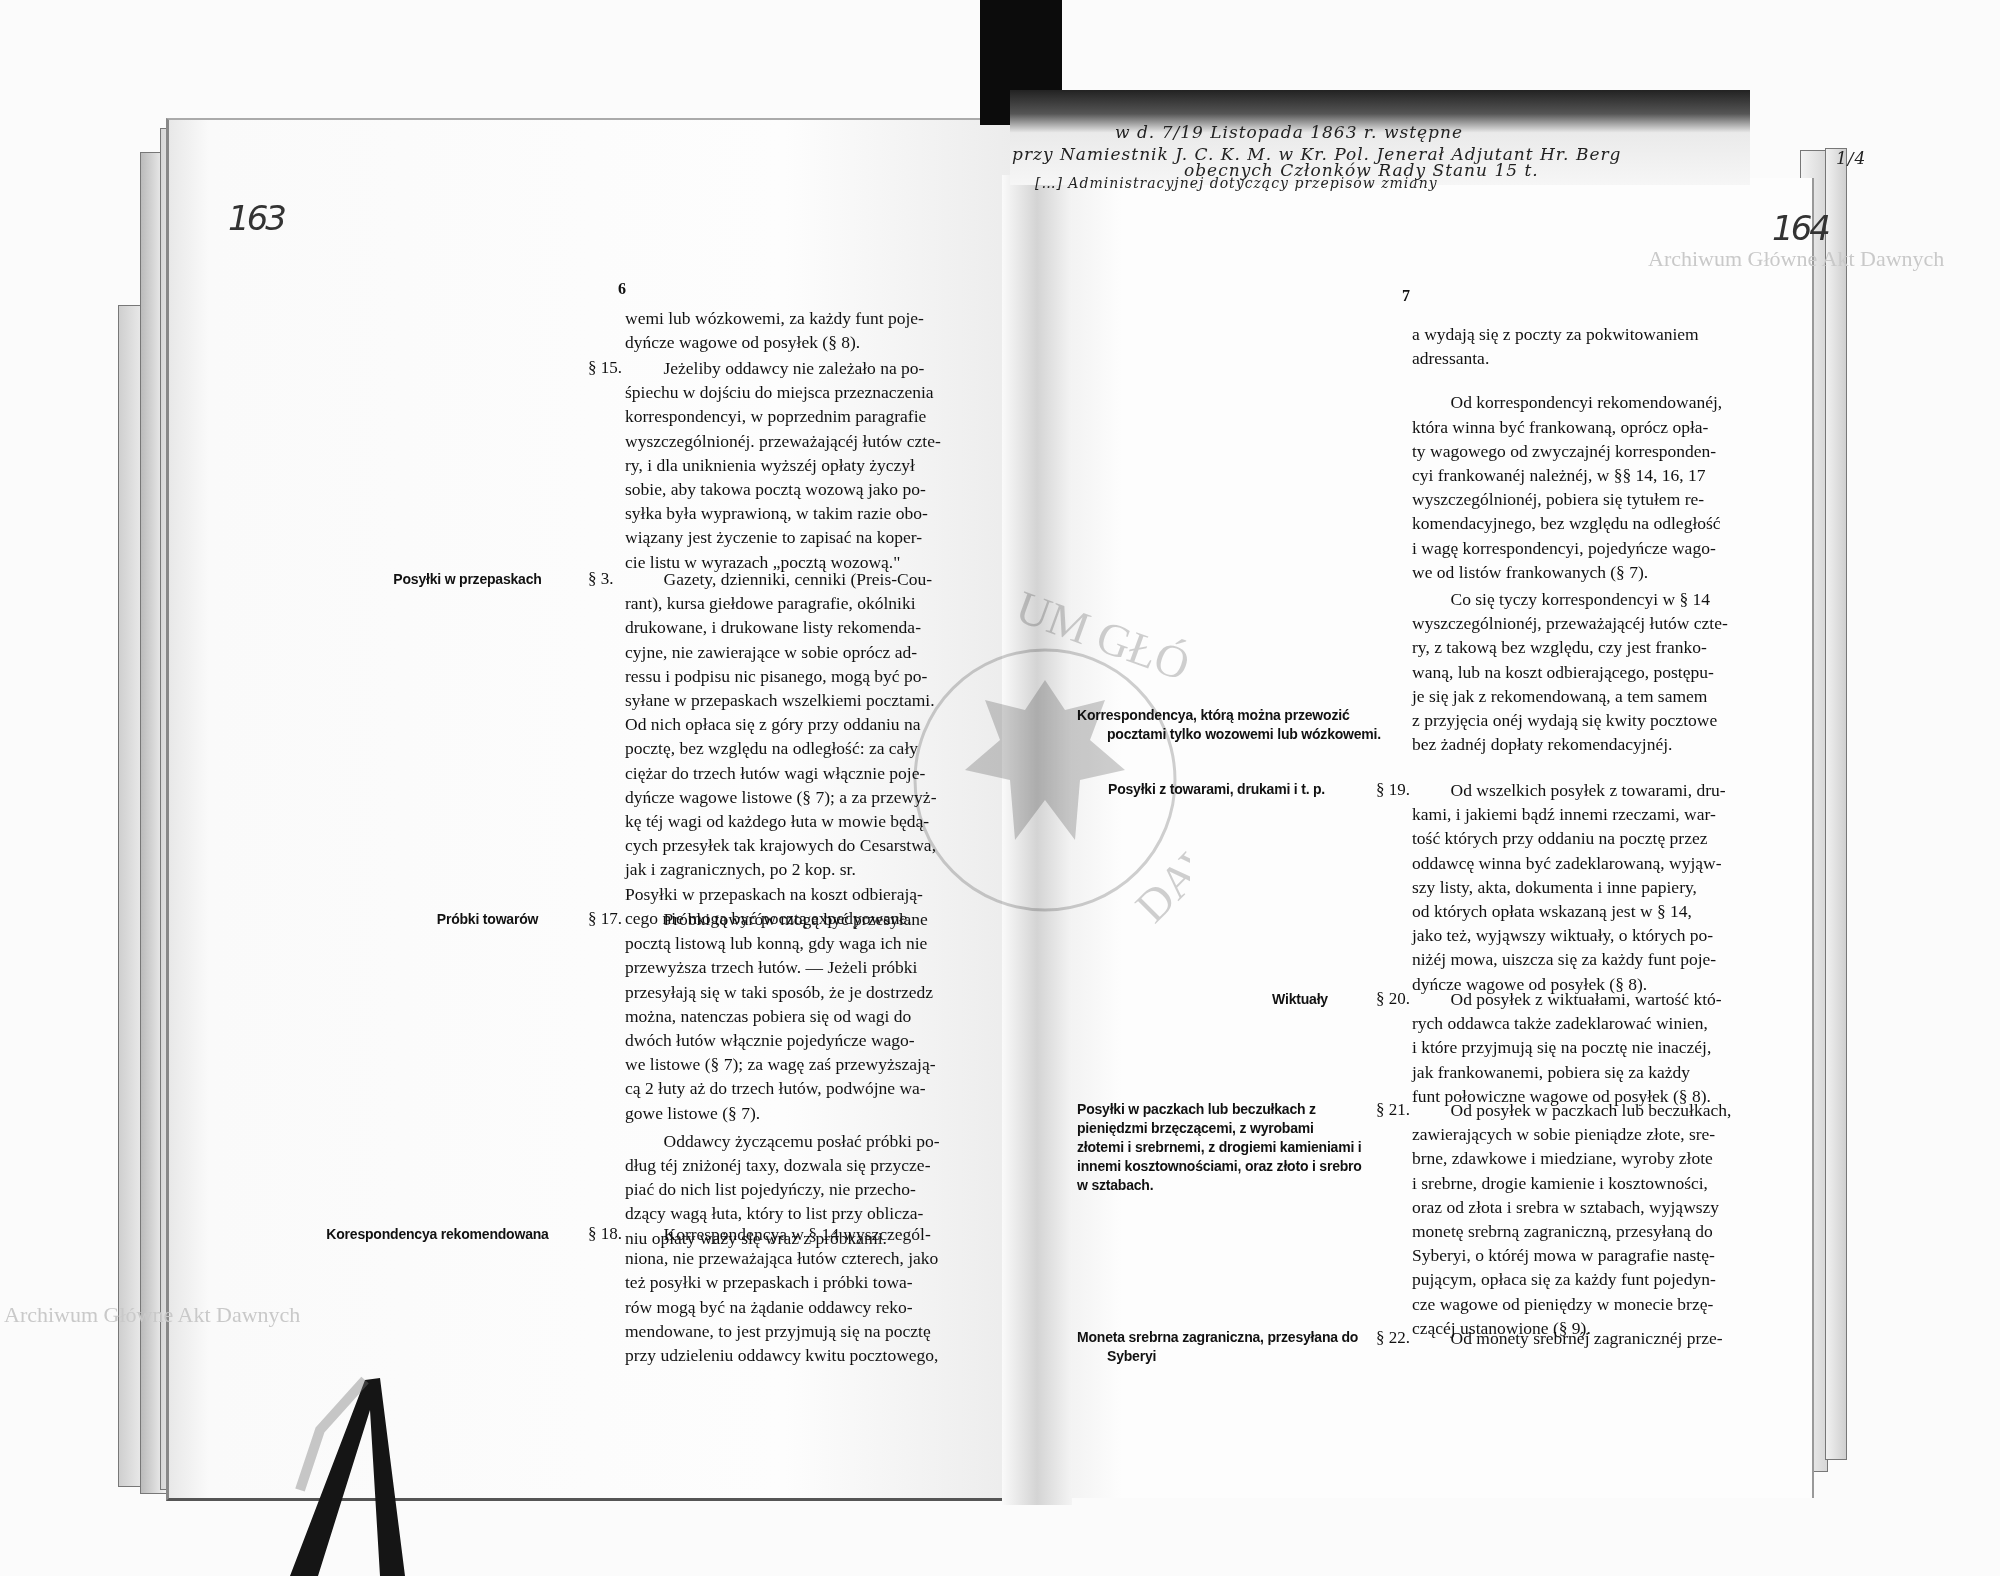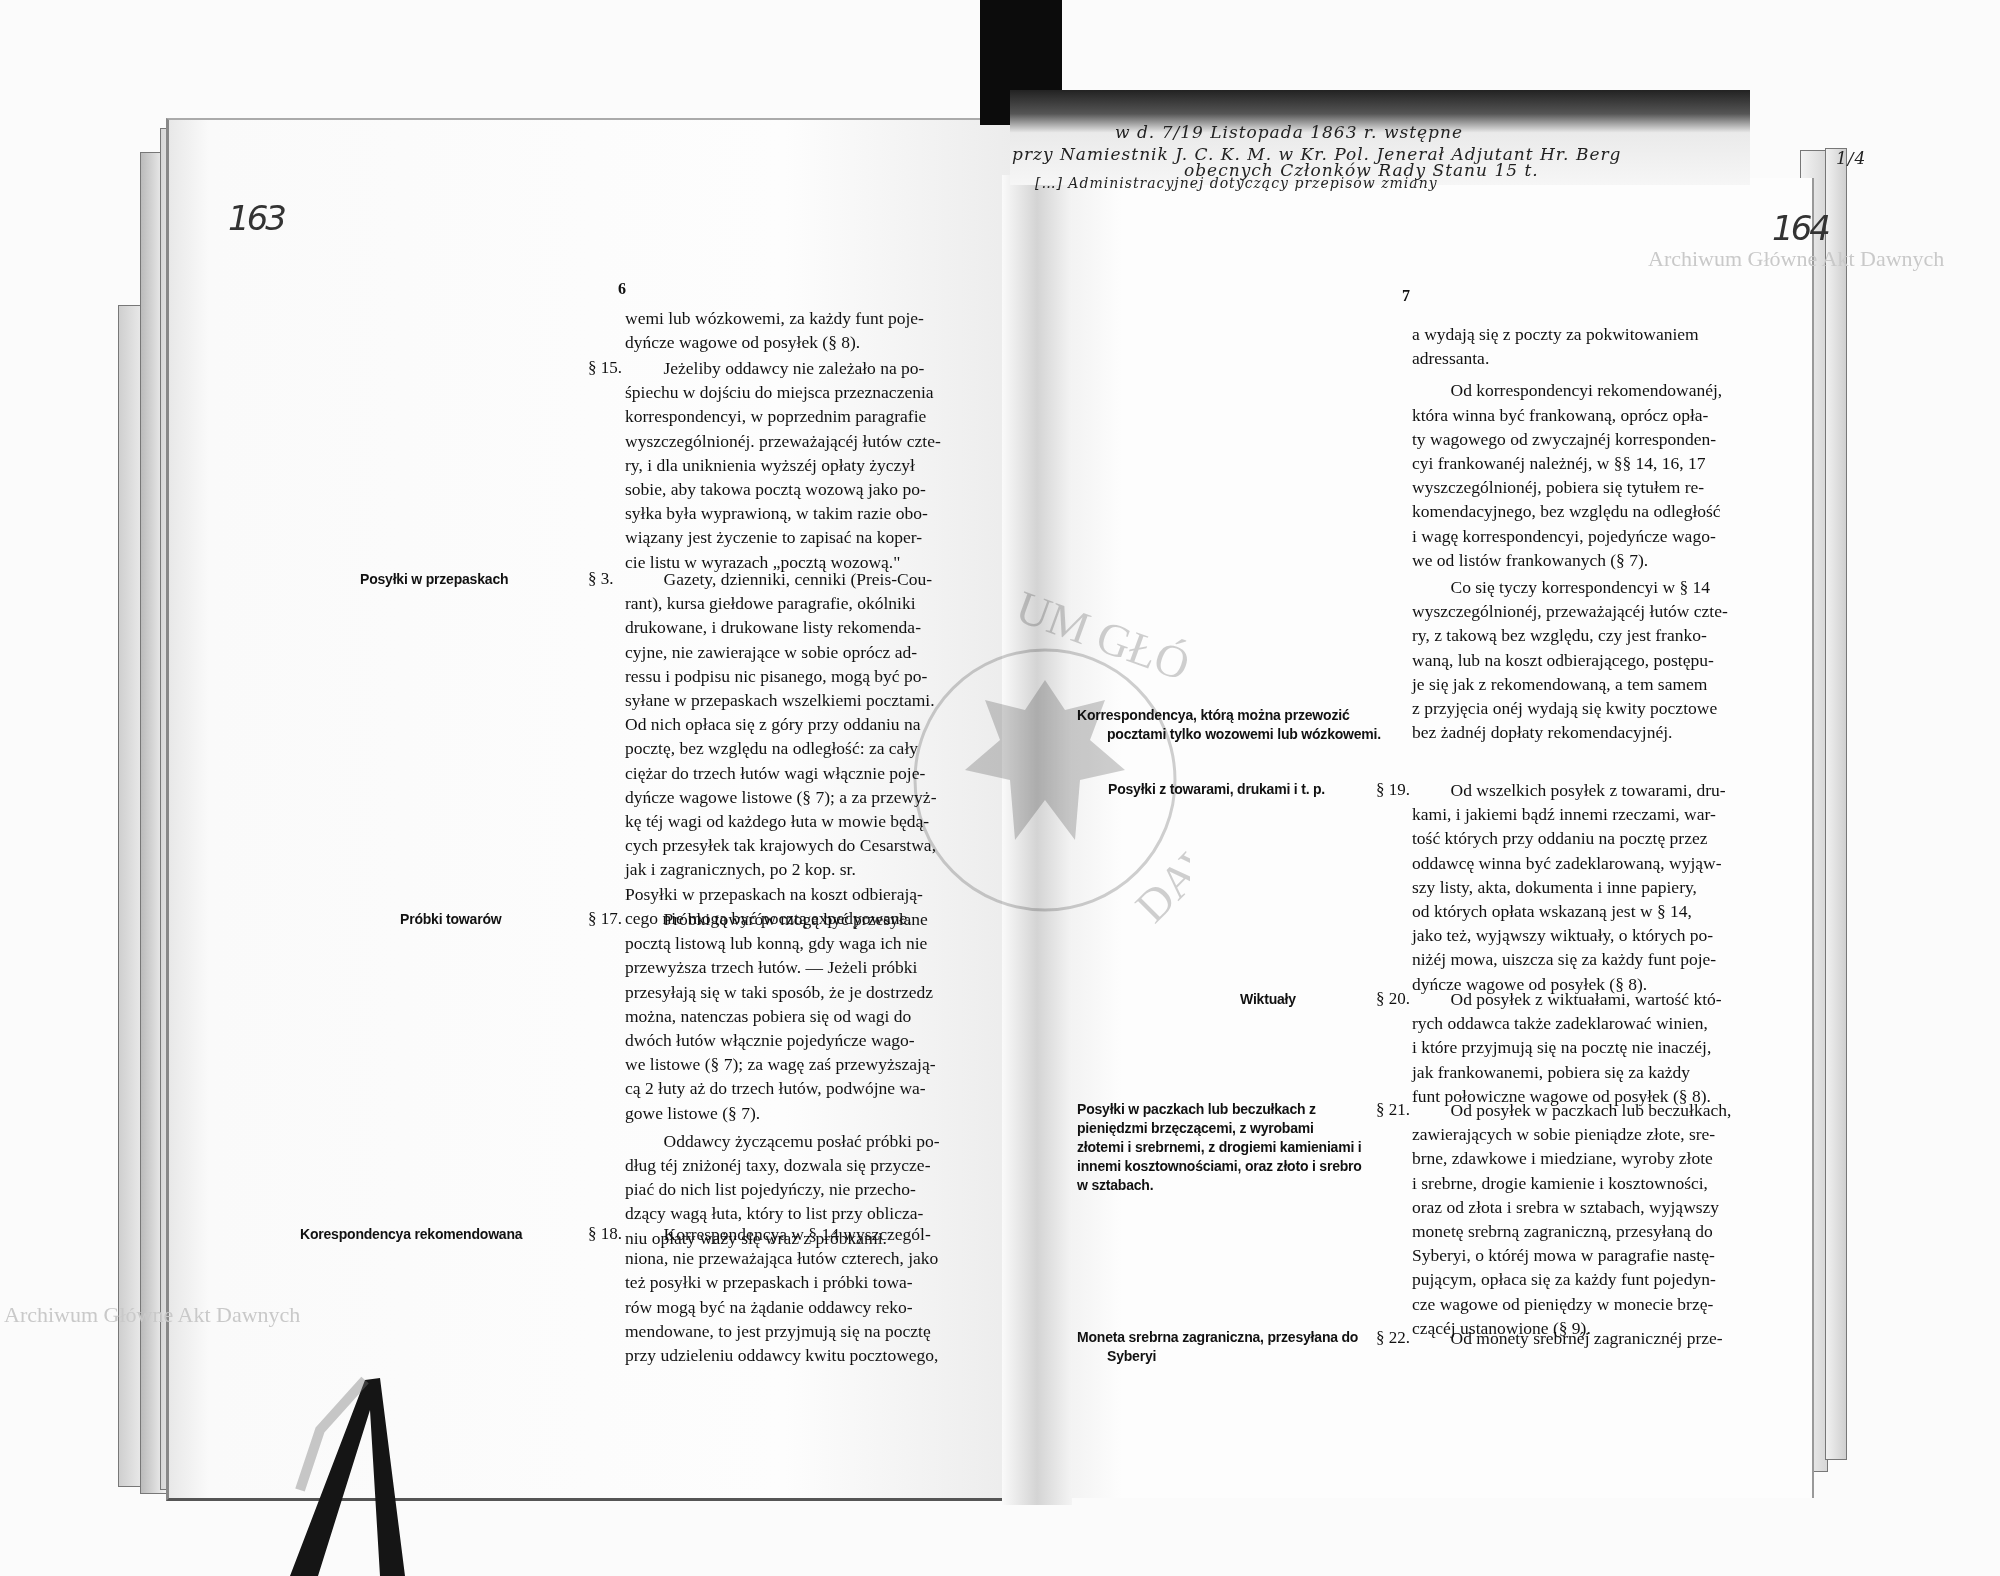--- a/index.html
+++ b/index.html
@@ -15,21 +15,21 @@
   .hand-strip { position:absolute; left:1010px; top:90px; width:740px; height:95px; background:linear-gradient(180deg,#222 0,#555 25%,#eaeaea 45%,#f6f6f6 100%); }
   .hand-line { position:absolute; font-family:"DejaVu Serif",serif; font-style:italic; font-size:17px; color:#222; white-space:nowrap; letter-spacing:1px; }
   .folio { position:absolute; font-family:"DejaVu Sans",sans-serif; font-size:34px; color:#333; font-style:italic; letter-spacing:-3px; }
   .watermark { position:absolute; font-family:Liberation Serif, serif; font-size:22px; color:#c9c9c9; white-space:nowrap; }
   .pgnum { position:absolute; font-weight:bold; font-size:16px; }
   .col { position:absolute; font-size:17.5px; line-height:24.2px; text-align:justify; }
   .col p { margin:0; }
   .indent { text-indent:2.2em; }
   .sect { position:absolute; font-size:17px; }
   .margin-label { position:absolute; font-family:"Liberation Sans","DejaVu Sans",sans-serif; font-weight:bold; font-size:14px; line-height:19px; letter-spacing:-0.2px; }
-  .margin-label.right { text-align:left; }
+  .margin-label.right { text-align:center; }
   .hang { padding-left:30px; text-indent:-30px; }
   .stamp { position:absolute; left:900px; top:570px; width:290px; height:420px; opacity:0.18; }
   .bookmark { position:absolute; }
 </style>
 </head>
 <body>
 
 <div class="stack" style="left:118px;top:305px;width:60px;height:1180px;background:linear-gradient(90deg,#cfcfcf,#f2f2f2,#bdbdbd);"></div>
 <div class="stack" style="left:140px;top:152px;width:50px;height:1340px;background:linear-gradient(90deg,#bbb,#f3f3f3,#c6c6c6);"></div>
 <div class="stack" style="left:160px;top:128px;width:40px;height:1360px;background:linear-gradient(90deg,#d6d6d6,#f7f7f7,#cfcfcf);"></div>
@@ -131,21 +131,21 @@
   <p>rów mogą być na żądanie oddawcy reko-</p>
   <p>mendowane, to jest przyjmują się na pocztę</p>
   <p>przy udzieleniu oddawcy kwitu pocztowego,</p>
 </div>
 
 <div class="pgnum" style="left:1402px;top:287px;">7</div>
 
 <div class="col" style="left:1412px;top:322px;width:327px;">
   <p>a wydają się z poczty za pokwitowaniem</p>
   <p>adressanta.</p>
-  <p class="indent" style="margin-top:8px;font-family:Liberation Serif, serif;">Od korrespondencyi rekomendowanéj,</p>
+  <p class="indent" style="margin-top:20px;font-family:Liberation Serif, serif;">Od korrespondencyi rekomendowanéj,</p>
   <p>która winna być frankowaną, oprócz opła-</p>
   <p>ty wagowego od zwyczajnéj korresponden-</p>
   <p>cyi frankowanéj należnéj, w §§ 14, 16, 17</p>
   <p>wyszczególnionéj, pobiera się tytułem re-</p>
   <p>komendacyjnego, bez względu na odległość</p>
   <p>i wagę korrespondencyi, pojedyńcze wago-</p>
   <p>we od listów frankowanych (§ 7).</p>
   <p class="indent" style="margin-top:3px;">Co się tyczy korrespondencyi w § 14</p>
   <p>wyszczególnionéj, przeważającéj łutów czte-</p>
   <p>ry, z takową bez względu, czy jest franko-</p>

